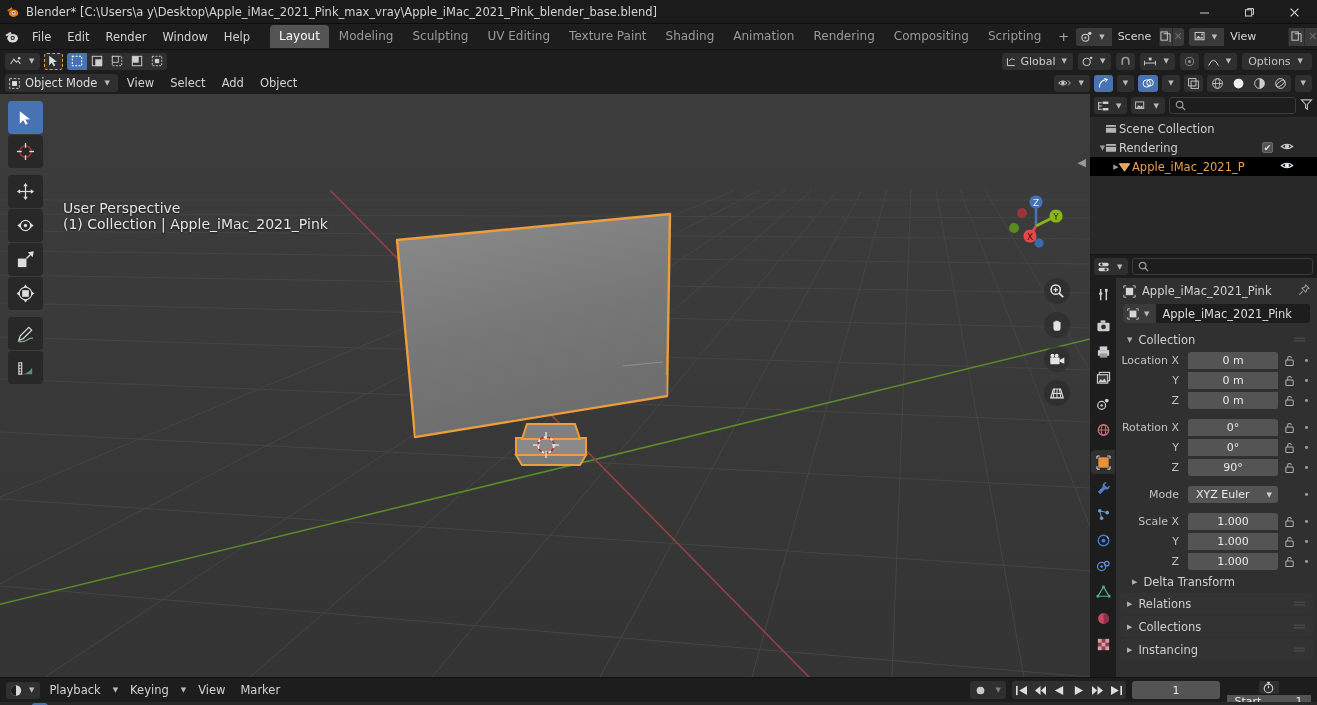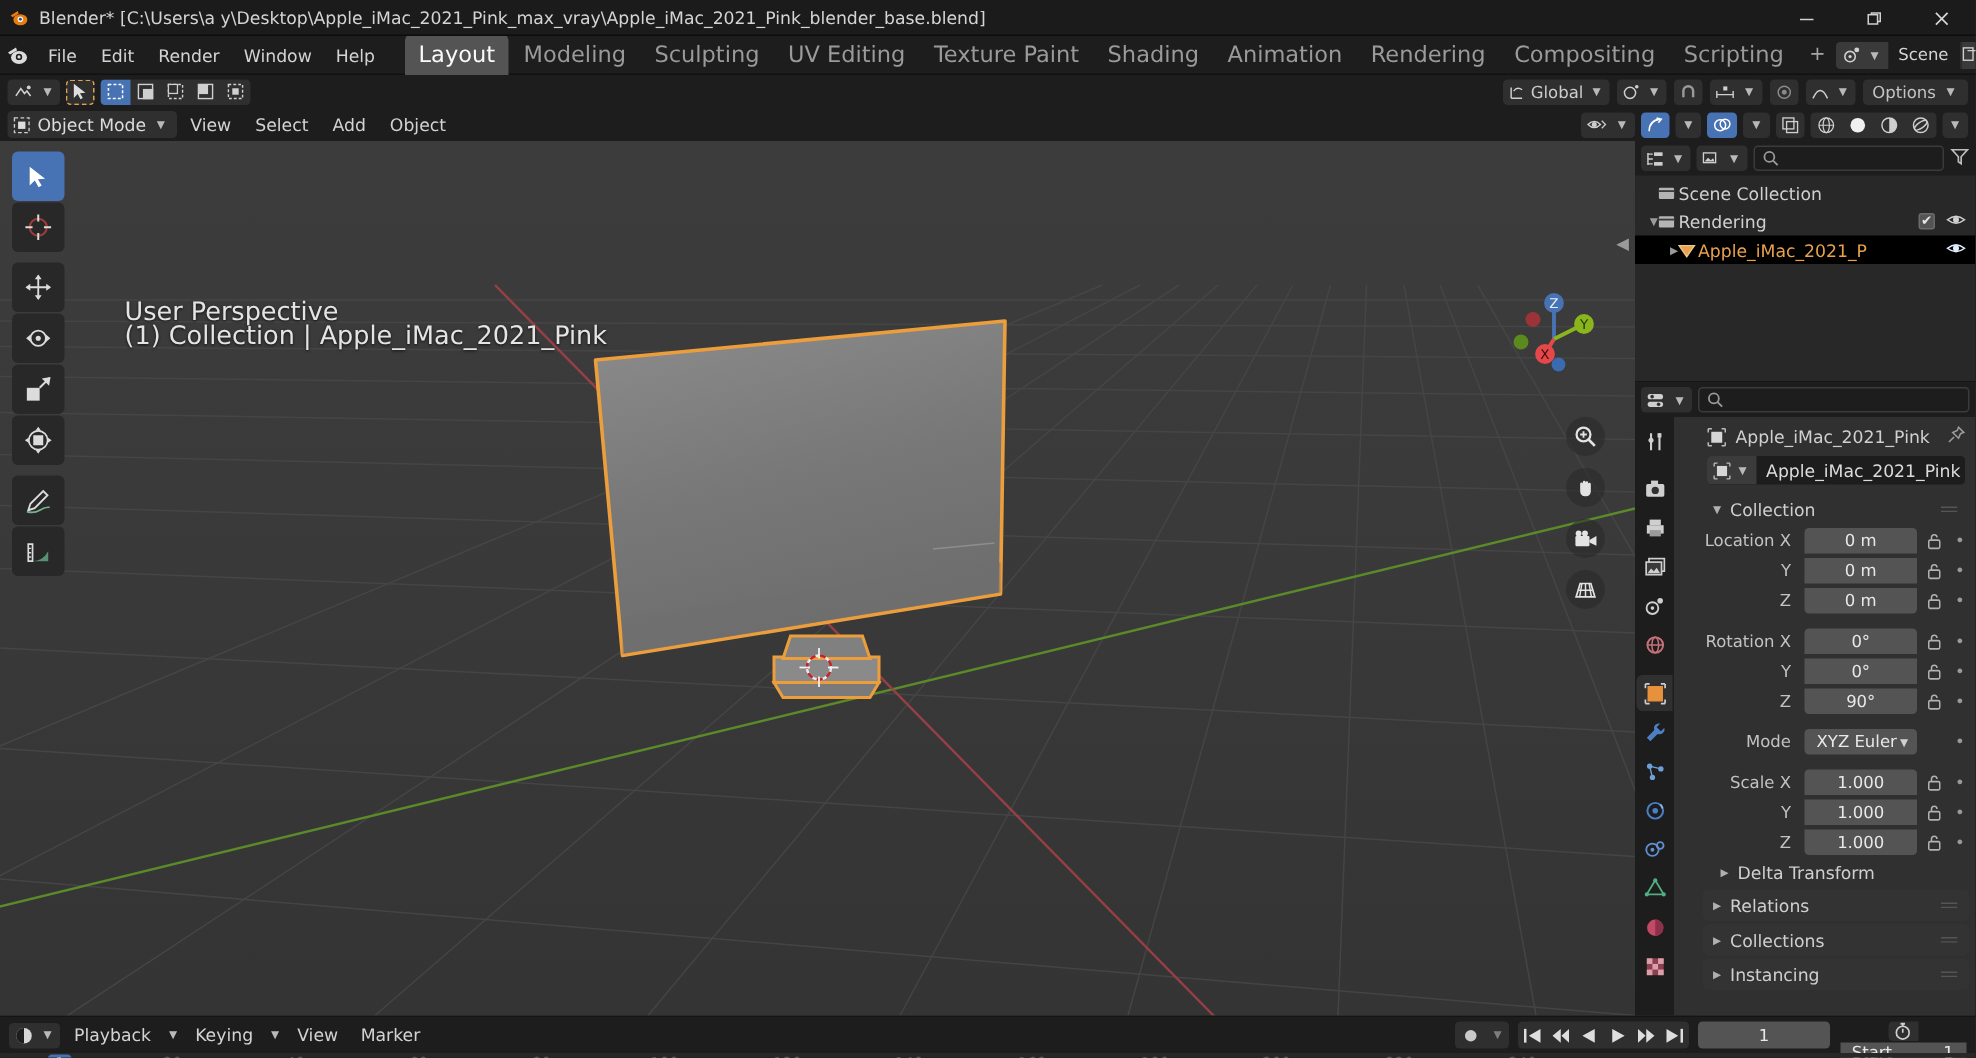--- a/index.html
+++ b/index.html
@@ -26,21 +26,21 @@
   .topbar {
     height:26px; background:#1d1d1d; display:flex; align-items:center;
     padding-left:4px; gap:0px; border-bottom:1px solid #111;
   }
   .bl-icon { width:18px; height:18px; display:flex; align-items:center; justify-content:center; margin-right:4px;}
   .menu-item {
     padding:3px 8px; font-size:11.5px; color:#d3d3d3; border-radius:3px; white-space:nowrap;
   }
   .ws-tabs { display:flex; align-items:center; margin-left:12px; gap:1px; }
   .ws-tab {
-    padding:4px 9px 5px; font-size:15px; color:#9a9a9a; border-radius:4px 4px 0 0;
+    padding:4px 9px 5px; font-size:12px; color:#9a9a9a; border-radius:4px 4px 0 0;
     white-space:nowrap;
   }
   .ws-tab.active { background:#545454; color:#fbfbfb; }
   .ws-plus { padding:3px 7px; color:#a5a5a5; font-size:13px; }
   .topbar-right { margin-left:auto; display:flex; align-items:center; gap:5px; padding-right:4px; }
   .idblock { display:flex; align-items:center; height:18px; background:#282828; border-radius:3px; overflow:hidden; }
   .idblock .idicon { display:flex; align-items:center; gap:2px; padding:0 4px; background:#3a3a3a; height:18px; }
   .idblock .idname { background:#1d1d1d; height:18px; line-height:18px; padding:0 8px 0 6px; color:#d5d5d5; font-size:11px; }
   .idblock .idbtn { width:19px; height:18px; display:flex; align-items:center; justify-content:center; background:#3a3a3a; border-left:1px solid #2a2a2a; color:#cfcfcf;}
   .idblock .idbtn.dim { color:#6e6e6e; }
@@ -73,57 +73,57 @@
               display:flex; flex-direction:column; gap:1px; z-index:6; }
   .tool {
     width:35px; height:33px; background:#282828; border-radius:4px;
     display:flex; align-items:center; justify-content:center; color:#d6d6d6;
   }
   .tool.active { background:#4772b3; }
   .tool.gap { margin-top:6px; }
 
   
   .vp-text { position:absolute; left:63px; top:106px; z-index:5; line-height:16px;
-             font-size:17px; color:#e4e4e4; text-shadow:0 1px 2px rgba(0,0,0,.75);margin-left:20px; }
+             font-size:14px; color:#e4e4e4; text-shadow:0 1px 2px rgba(0,0,0,.75); }
 
   
   .gizmo { position:absolute; right:18px; top:96px; width:72px; height:72px; z-index:6;}
   .vnav { position:absolute; right:20px; top:184px; display:flex; flex-direction:column; gap:8px; z-index:6; }
   .vnav-btn { width:26px; height:26px; border-radius:50%; background:rgba(40,40,40,.55);
               display:flex; align-items:center; justify-content:center; color:#e3e3e3; }
   .vp-collapse { position:absolute; right:4px; top:62px; color:#9a9a9a; font-size:11px; z-index:6;}
 
   
   .rightcol { width:227px; height:583px; background:#1d1d1d; display:flex; flex-direction:column; }
 
   
   .outliner { height:160px; background:#1d1d1d; display:flex; flex-direction:column; }
   .outliner-hdr { height:23px; display:flex; align-items:center; gap:4px; padding:0 4px; background:#1d1d1d;}
   .search-box { flex:1; height:17px; background:#1d1d1d; border:1px solid #3b3b3b; border-radius:3px;
                 display:flex; align-items:center; padding:0 5px; gap:4px; color:#8d8d8d; }
   .outliner-body { flex:1; background:#282828; overflow:hidden; padding-top:2px; }
-  .orow { height:19px; display:flex; align-items:center; font-size:11.5px; color:#d0d0d0; padding-right:6px; position:relative;}
+  .orow { height:19px; display:flex; align-items:center; font-size:11.5px; color:#d0d0d0; padding-right:23px; position:relative;}
   .orow.selected { background:#000000; }
   .orow .oname.sel { color:#e8a24d; }
   .disc { width:13px; display:flex; align-items:center; justify-content:center; font-size:7px; color:#9a9a9a; }
   .oicon { width:16px; display:flex; align-items:center; justify-content:center; }
   .ovis { margin-left:auto; display:flex; align-items:center; gap:7px; }
   .chk { width:11px; height:11px; border:1px solid #6a6a6a; border-radius:2px; background:#545454;
          display:flex; align-items:center; justify-content:center; font-size:9px; color:#e6e6e6; }
 
   
   .props { flex:1; display:flex; flex-direction:column; background:#303030; border-top:1px solid #141414;}
   .props-hdr { height:23px; display:flex; align-items:center; gap:4px; padding:0 4px; background:#1d1d1d; }
   .props-main { flex:1; display:flex; overflow:hidden; }
   .ptabs { width:26px; background:#1d1d1d; display:flex; flex-direction:column; align-items:center;
            padding-top:4px; gap:2px; }
   .ptab { width:24px; height:24px; display:flex; align-items:center; justify-content:center; border-radius:4px 0 0 4px;}
   .ptab.active { background:#303030; }
   .ptab.sep { margin-top:6px; }
-  .pbody { flex:1; background:#303030; overflow:hidden; padding-top:2px;margin-left:15px; }
+  .pbody { flex:1; background:#303030; overflow:hidden; padding-top:2px; }
   .crumb { height:22px; display:flex; align-items:center; gap:6px; padding:0 7px; font-size:11.5px; color:#d0d0d0;}
   .pin { margin-left:auto; color:#9c9c9c; }
   .namefield { margin:2px 7px 6px 7px; height:19px; display:flex; align-items:center; background:#1d1d1d;
                border-radius:3px; overflow:hidden;}
   .namefield .nf-ico { display:flex; align-items:center; gap:2px; background:#3b3b3b; height:19px; padding:0 4px;}
   .namefield .nf-val { padding-left:6px; font-size:11.5px; color:#dcdcdc; }
   .panel-hdr { height:21px; display:flex; align-items:center; gap:6px; padding:0 7px; font-size:11.5px;
                color:#cfcfcf; background:#333333; border-radius:4px; margin:2px 4px 1px; }
   .panel-hdr.top { background:transparent; }
   .panel-hdr .tri { font-size:7px; color:#b0b0b0; }

